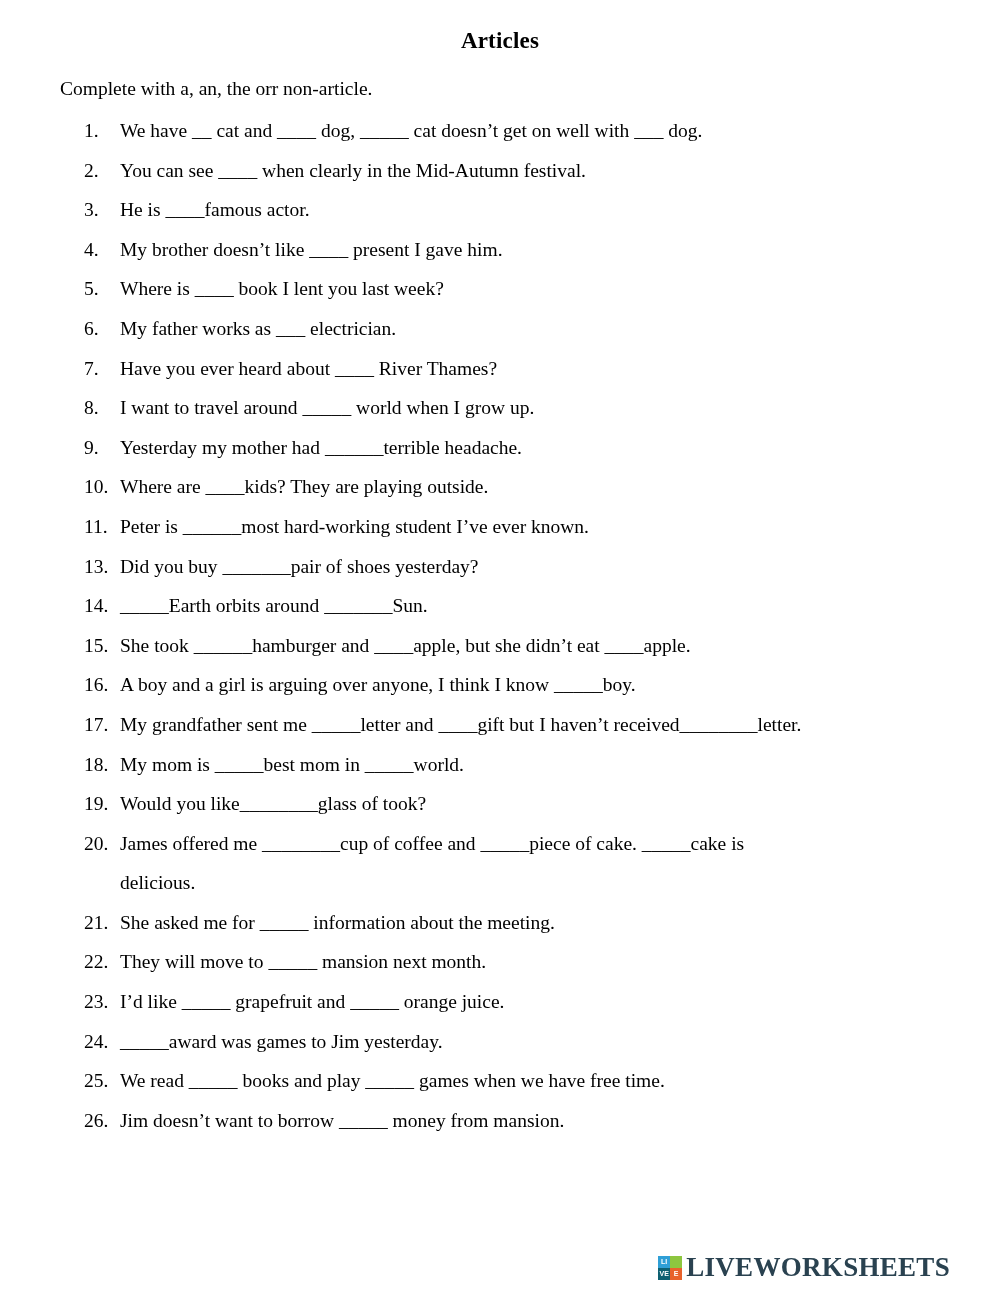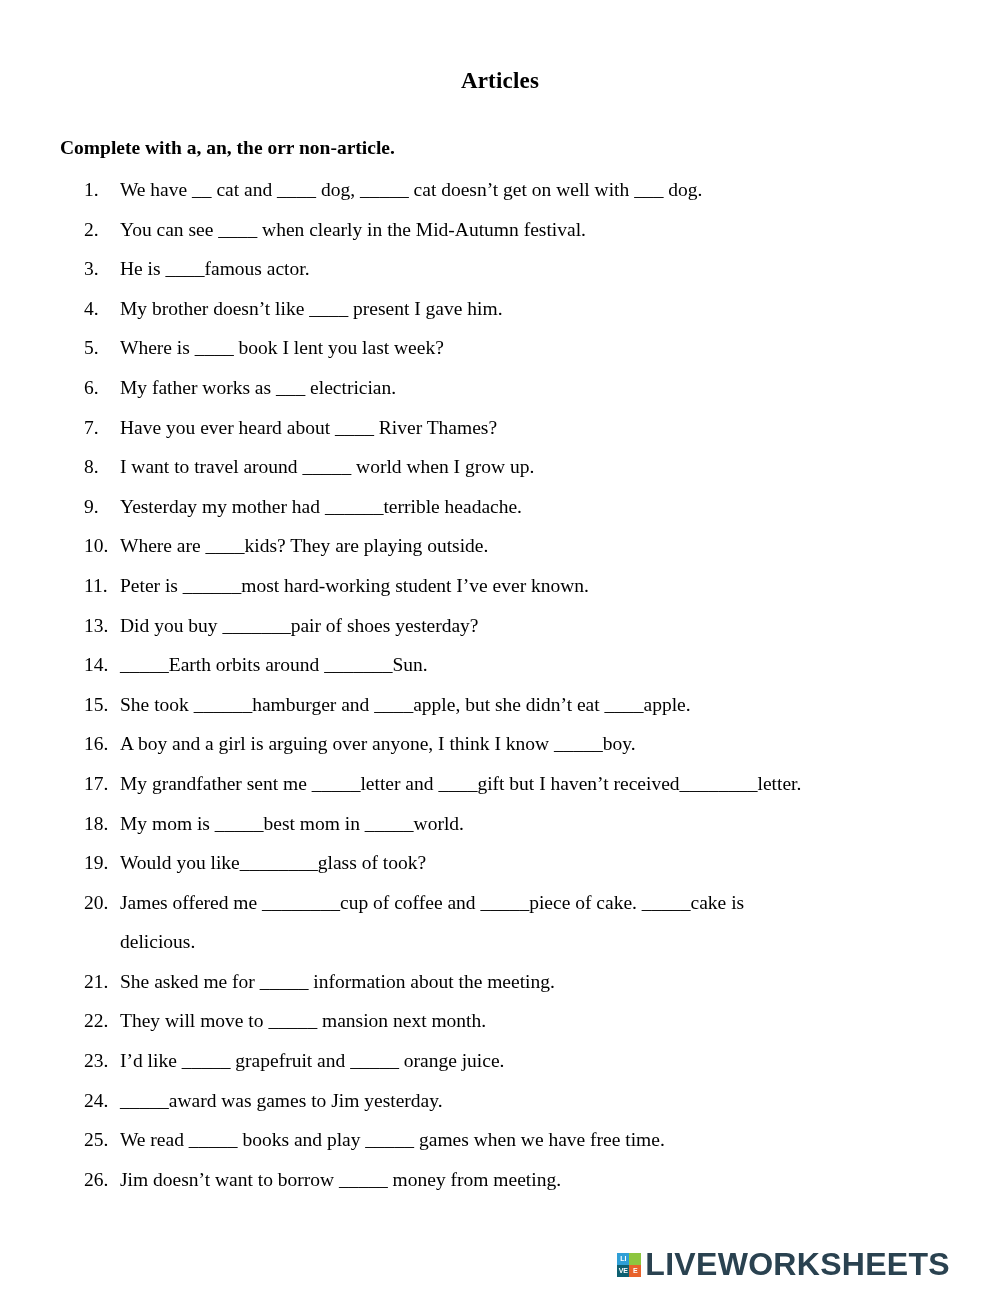--- a/index.html
+++ b/index.html
@@ -10,27 +10,27 @@
     position: relative;
     overflow: hidden;
     font-family: "Liberation Serif", serif;
     color: #000000;
   }
   .page { width: 100%; height: 100%; position: relative; }
   .title {
     text-align: center;
     font-size: 23px;
     font-weight: bold;
-    padding-top: 68px;
+    padding-top: 28px;
     letter-spacing: 0.2px;
   }
   .instruction {
     font-size: 19.5px;
-    font-weight: bold;
-    margin: 43px 0 0 60px;
+    font-weight: normal;
+    margin: 24px 0 0 60px;
   }
   .list {
     margin: 11px 0 0 84px;
     width: 866px;
   }
   .row {
     display: flex;
     align-items: flex-start;
     font-size: 19.5px;
     line-height: 39.6px;
@@ -67,23 +67,23 @@
   }
   .sq i {
     font-style: normal;
     font-family: "Liberation Sans", sans-serif;
     font-weight: bold;
     color: #ffffff;
     font-size: 7px;
     line-height: 1;
   }
   .brand {
-    font-family: Liberation Sans, sans-serif;
+    font-family: Liberation Serif, serif;
     font-weight: bold;
-    font-size: 32px;
+    font-size: 27px;
     letter-spacing: 0.3px;
     cursor: pointer;
   }
 </style>
 </head>
 <body>
 
 <div class="page">
 
   <h1 class="title">Articles</h1>
@@ -183,21 +183,21 @@
     <div class="row">
         <span class="num">24.</span>
         <span class="txt">_____award was games to Jim yesterday.</span>
       </div>
     <div class="row">
         <span class="num">25.</span>
         <span class="txt">We read _____ books and play _____ games when we have free time.</span>
       </div>
     <div class="row">
         <span class="num">26.</span>
-        <span class="txt">Jim doesn’t want to borrow _____ money from meeting.</span>
+        <span class="txt">Jim doesn’t want to borrow _____ money from mansion.</span>
       </div>
   </div>
 
   <div class="footer">
     <span class="logo">
       <span class="sq" style="background: rgb(47, 159, 214);">
           <i>LI</i>
         </span>
       <span class="sq" style="background: rgb(141, 198, 63);">
           <i></i>

